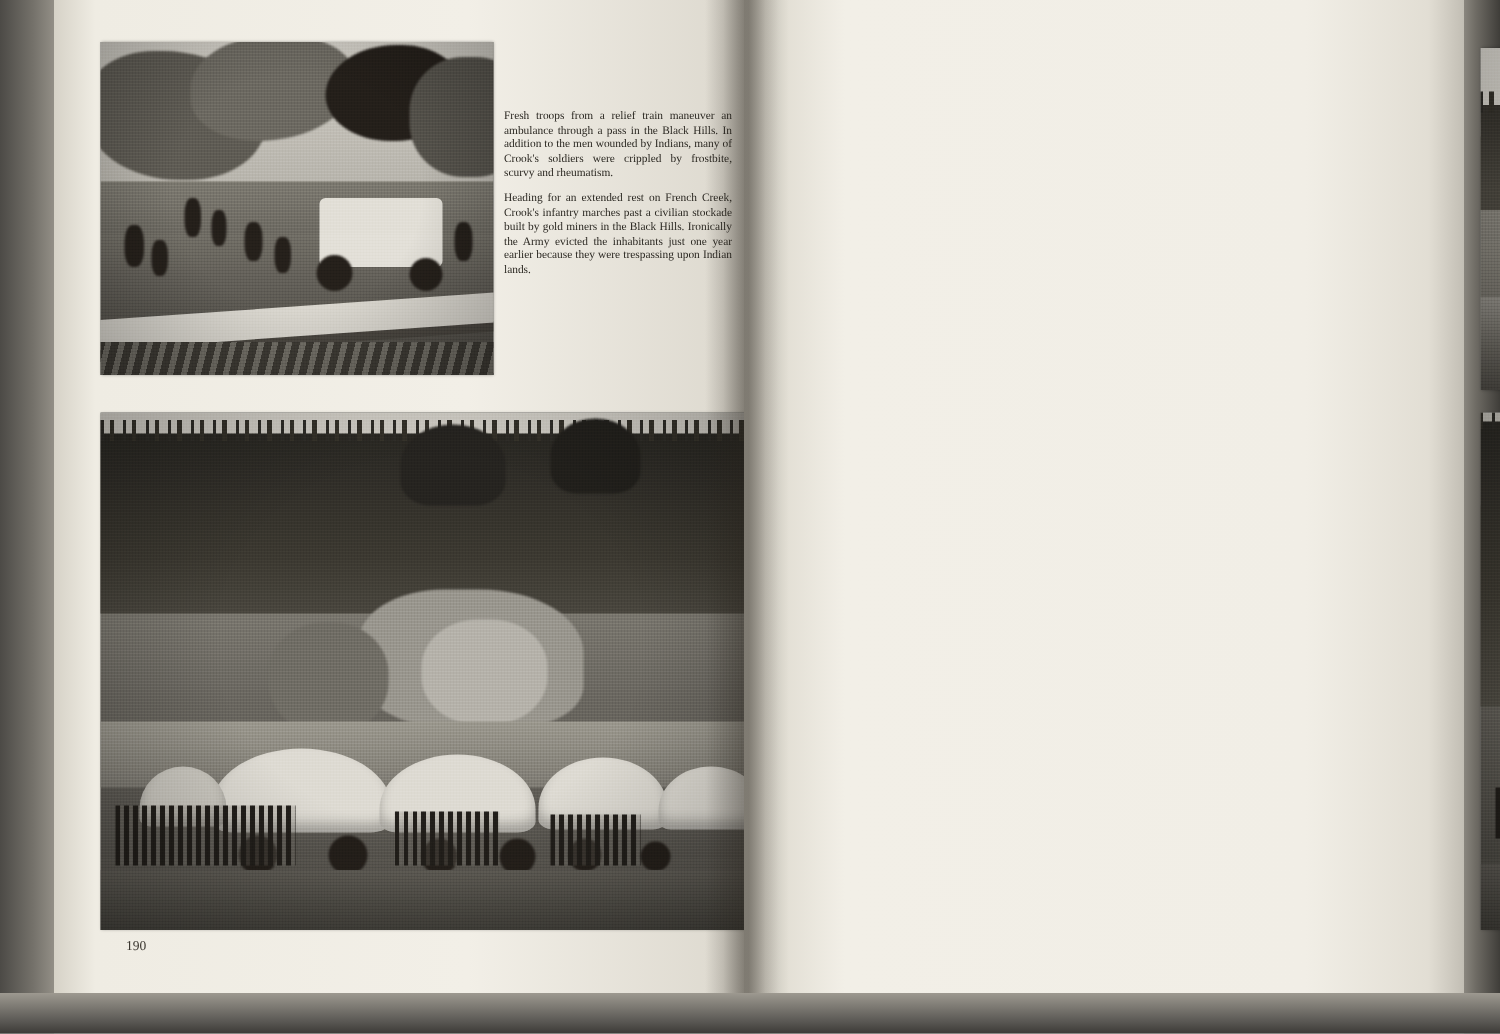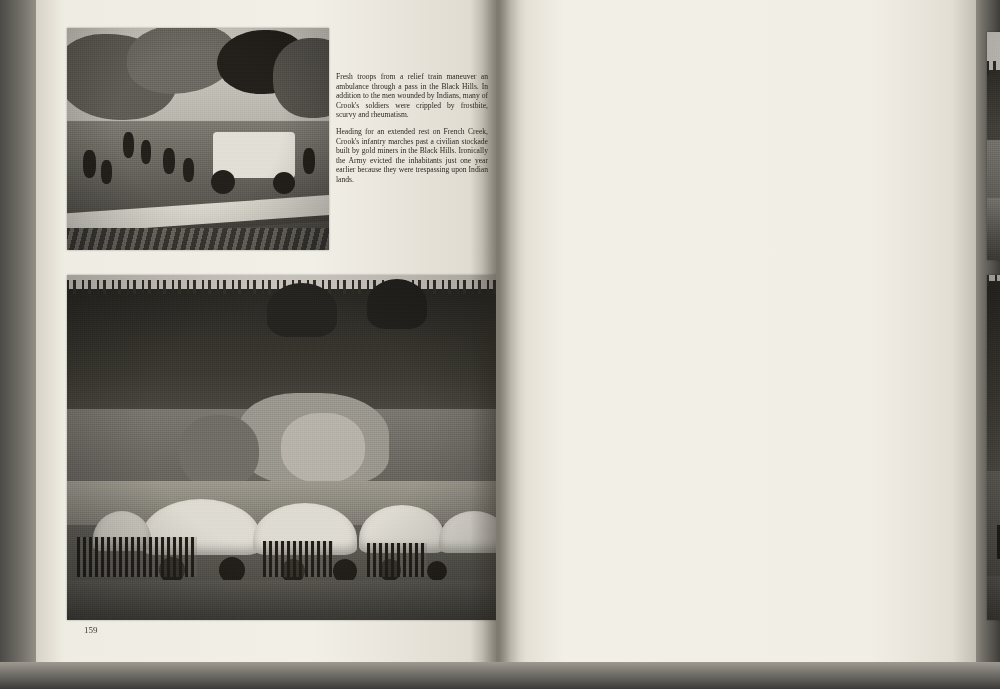--- a/index.html
+++ b/index.html
@@ -220,21 +220,21 @@
 
         <div class="crowd" style="left:10px; top:262px; width:120px; height:40px;"></div>
         <div class="crowd" style="left:196px; top:266px; width:70px; height:36px;"></div>
         <div class="crowd" style="left:300px; top:268px; width:60px; height:34px;"></div>
 
         <div style="position:absolute; left:0; bottom:0; width:100%; height:40px; background:linear-gradient(180deg,#5d5a53 0%,#43413b 100%);"></div>
         <div class="grain"></div>
         <div class="vignette"></div>
       </div>
 
-      <div class="folio" style="left:48px; top:625px;">159</div>
+      <div class="folio" style="left:48px; top:625px;">190</div>
     </div>
 
     <div class="page-right">
 
       <div class="photo" style="left:491px; top:32px; width:462px; height:228px;">
         <div class="sky" style="height:26%; background:linear-gradient(180deg,#e3e0d8 0%,#cbc8c0 100%);"></div>
         <div class="ground" style="height:78%; background:linear-gradient(180deg,#97948b 0%,#7c7971 45%,#5d5a53 100%);"></div>
 
         <div class="treeline" style="top:38px; height:70px; background:linear-gradient(180deg,#35322c 0%, #4a473f 80%);"></div>
 

